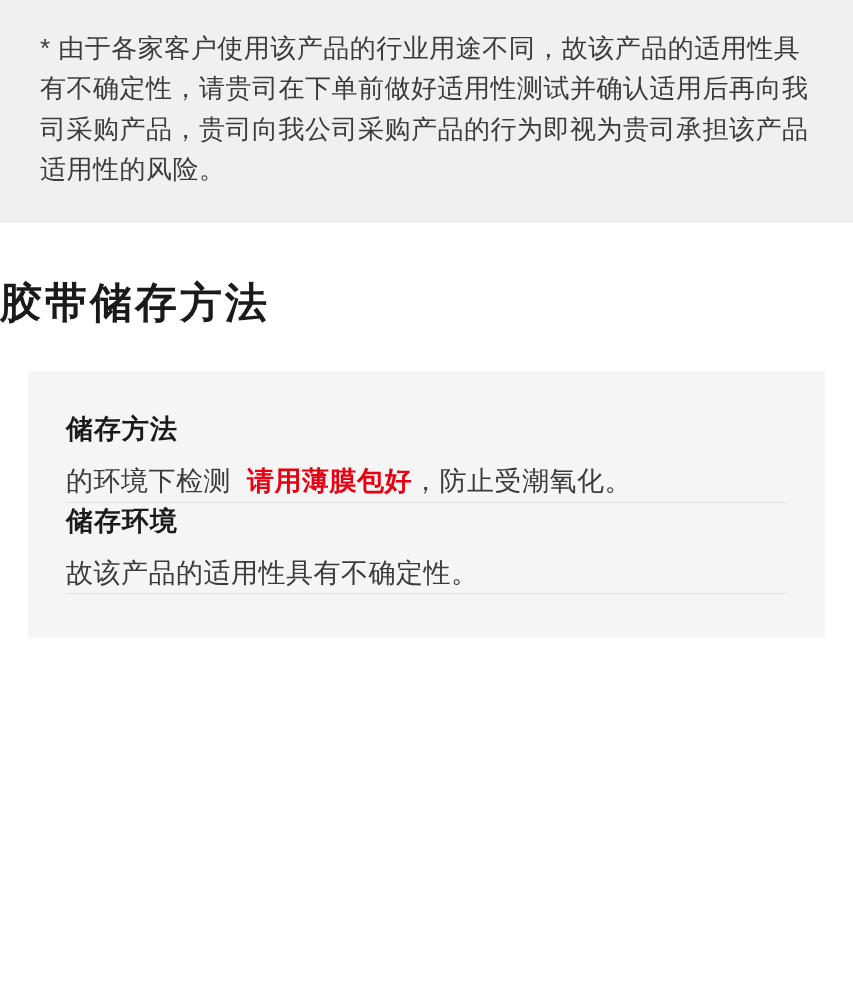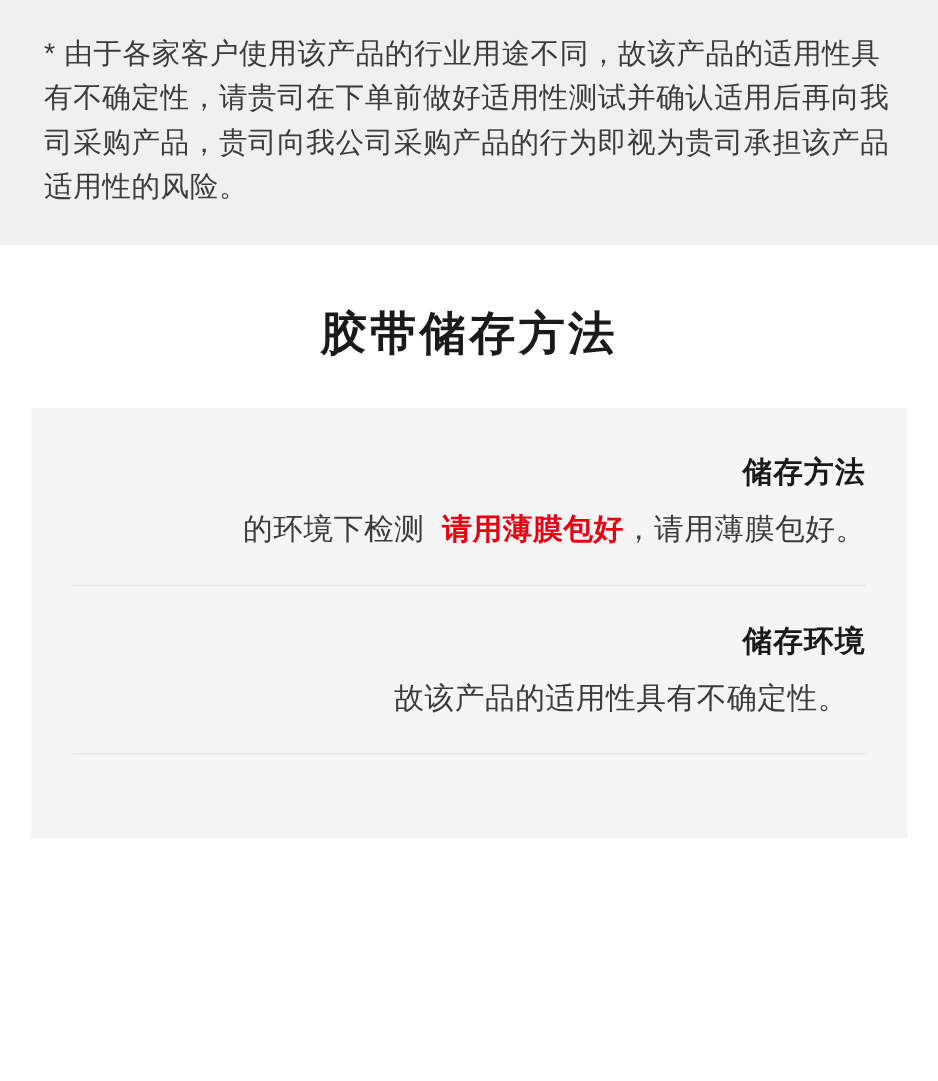--- a/index.html
+++ b/index.html
@@ -29,42 +29,38 @@
     line-height: 1.55;
     letter-spacing: 0.5px;
     font-weight: 400;
   }
   .disclaimer p + p {
     margin-top: 22px;
   }
 
   
   .section-title {
-    text-align: center;
     font-size: 42px;
     font-weight: bold;
     color: #1a1a1a;
     letter-spacing: 3px;
     padding: 52px 0 40px 0;
   }
 
   
   .card {
     background: #f5f5f5;
     margin: 0 28px 40px 28px;
     padding: 40px 38px 44px 38px;
   }
   .entry {
     padding: 0 0 0 0;
-    text-align: right;
   }
   .entry + .entry {
     border-top: 1px solid #e0e0e0;
-    margin-top: 30px;
-    padding-top: 32px;
   }
   .entry-title {
     font-size: 27px;
     font-weight: bold;
     color: #1a1a1a;
     letter-spacing: 1px;
     margin: 0 0 14px 0;
   }
   .entry-body {
     font-size: 27px;
@@ -87,21 +83,21 @@
   <div class="disclaimer">
     <p>* 由于各家客户使用该产品的行业用途不同，故该产品的适用性具有不确定性，请贵司在下单前做好适用性测试并确认适用后再向我司采购产品，贵司向我公司采购产品的行为即视为贵司承担该产品适用性的风险。</p>
   </div>
 
   <div class="section-title">胶带储存方法</div>
 
   <div class="card">
 
     <div class="entry">
       <div class="entry-title">储存方法</div>
-      <p class="entry-body"><span>的环境下检测</span><span class="hl">请用薄膜包好</span><span>，请用薄膜包好。</span></p>
+      <p class="entry-body"><span>的环境下检测</span><span class="hl">请用薄膜包好</span><span>，防止受潮氧化。</span></p>
     </div>
 
     <div class="entry">
       <div class="entry-title">储存环境</div>
       <p class="entry-body"><span>故该产品的适用性具有不确定性。</span><span class="hl"></span><span></span></p>
     </div>
 
     <div class="entry">
     </div>
 

